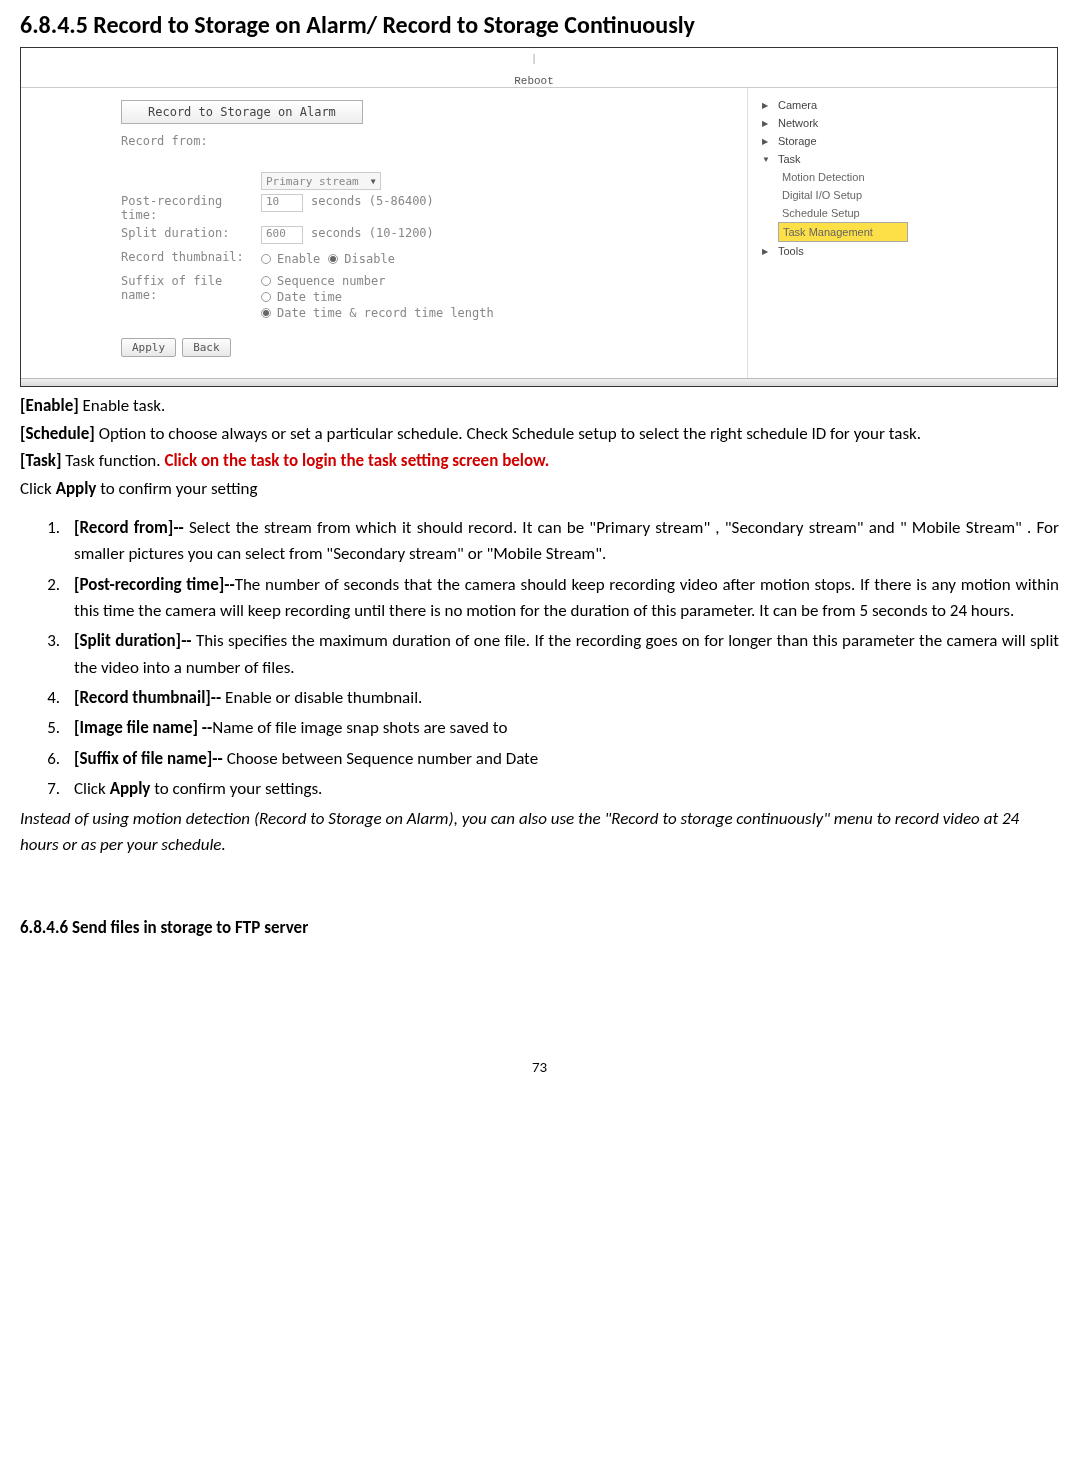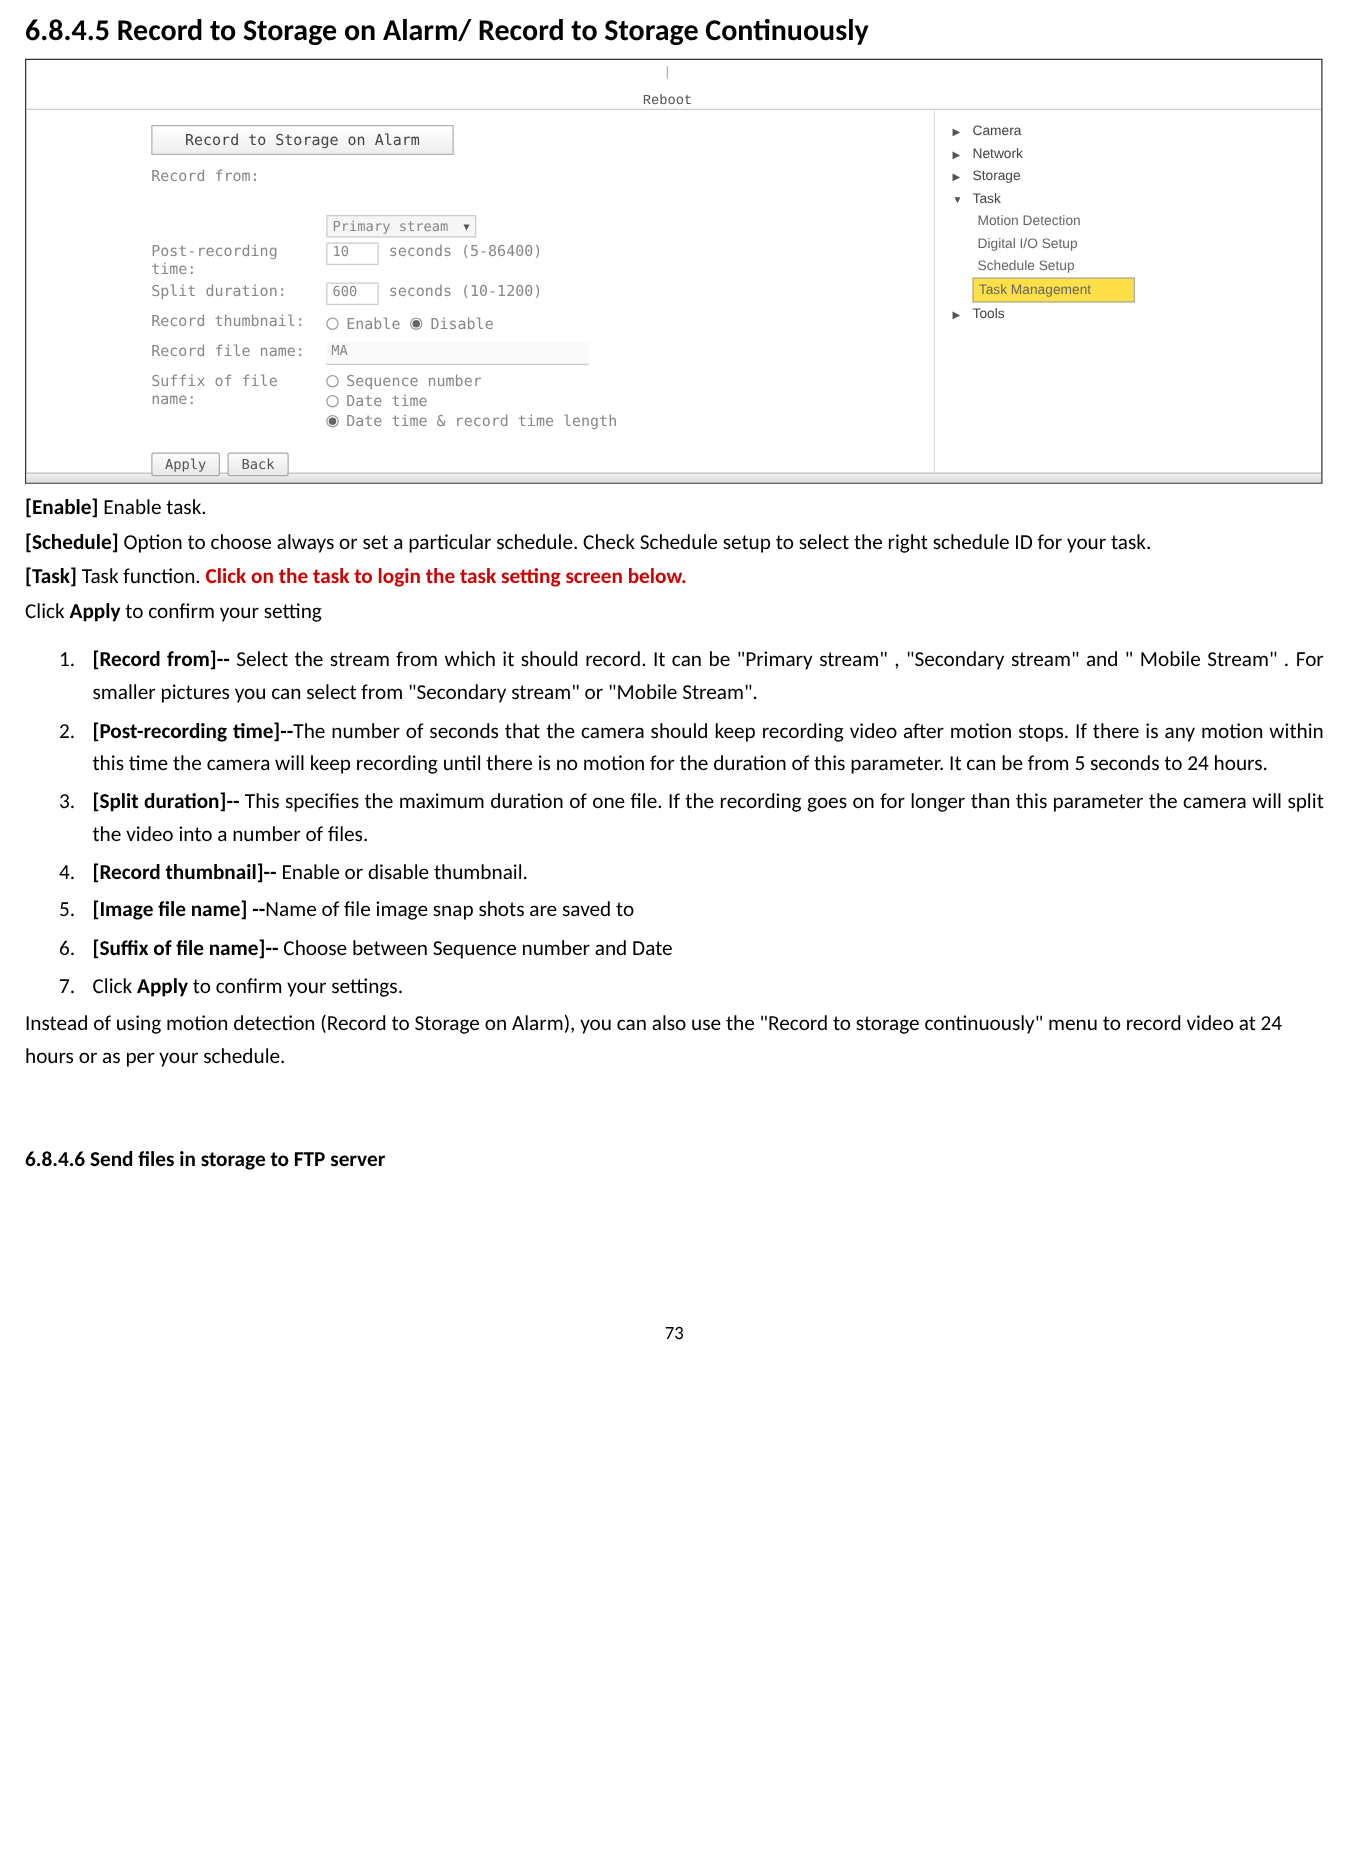--- a/index.html
+++ b/index.html
@@ -213,24 +213,20 @@
         <span class="sf-radio-row">
           <span class="sf-radio"></span>
           <span>Enable</span>
         </span>
         <span class="sf-radio-row" style="margin-left:8px;">
           <span class="sf-radio checked"></span>
           <span>Disable</span>
         </span>
       </div>
 
-      <div class="sf-row">
-        <span class="sf-label">Record file name:</span>
-        <span class="sf-textbox sf-txt-wide">MA</span>
-      </div>
 
       <div class="sf-row" style="align-items:flex-start;">
         <span class="sf-label">Suffix of file name:</span>
         <div>
           <div class="sf-radio-row">
             <span class="sf-radio"></span>
             <span>Sequence number</span>
           </div>
           <div class="sf-radio-row">
             <span class="sf-radio"></span>
@@ -310,18 +306,18 @@
       <span class="bold">[Image file name] --</span><span>Name of file image snap shots are saved to</span>
     </li>
     <li>
       <span class="bold">[Suffix of file name]-- </span><span>Choose between Sequence number and Date</span>
     </li>
     <li>
       <span>Click </span><span class="bold">Apply</span><span> to confirm your settings.</span>
     </li>
   </ol>
 
-  <p style="margin-top:4px;">Instead of using motion detection (Record to Storage on Alarm), you can also use the "Record to storage continuously" menu to record video at 24 hours or as per your schedule.</p>
+  <p style="margin-top:4px;font-style:italic;">Instead of using motion detection (Record to Storage on Alarm), you can also use the "Record to storage continuously" menu to record video at 24 hours or as per your schedule.</p>
 </div>
 
 <div class="subsection">6.8.4.6 Send files in storage to FTP server</div>
 
 <div class="page-num">73</div>
 
 </body></html>

